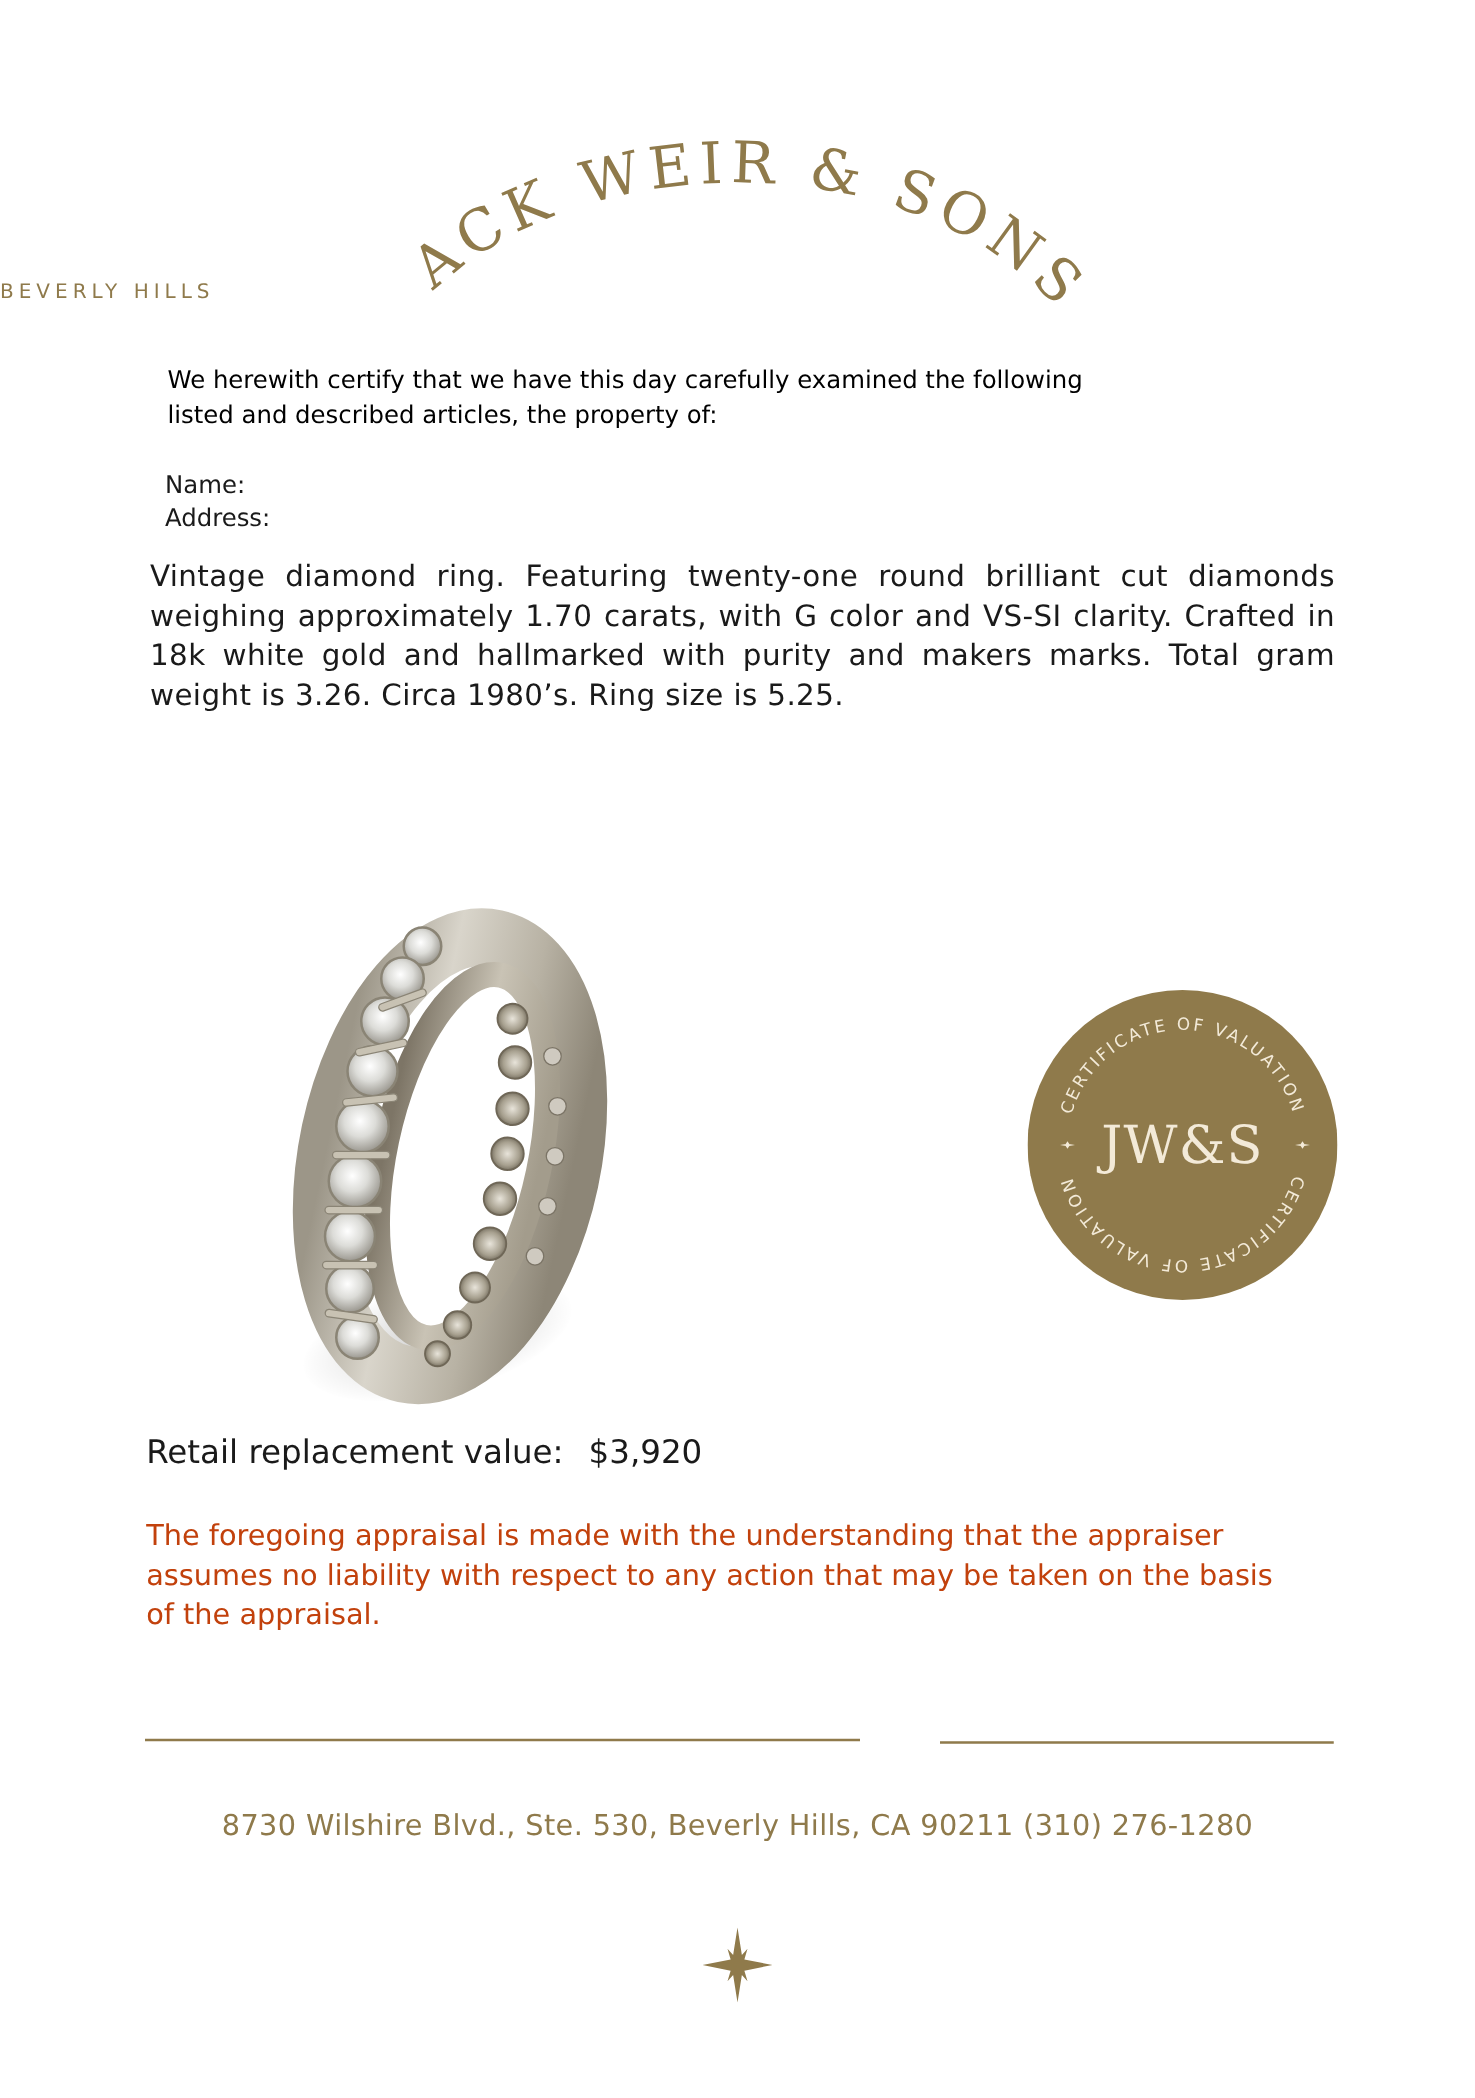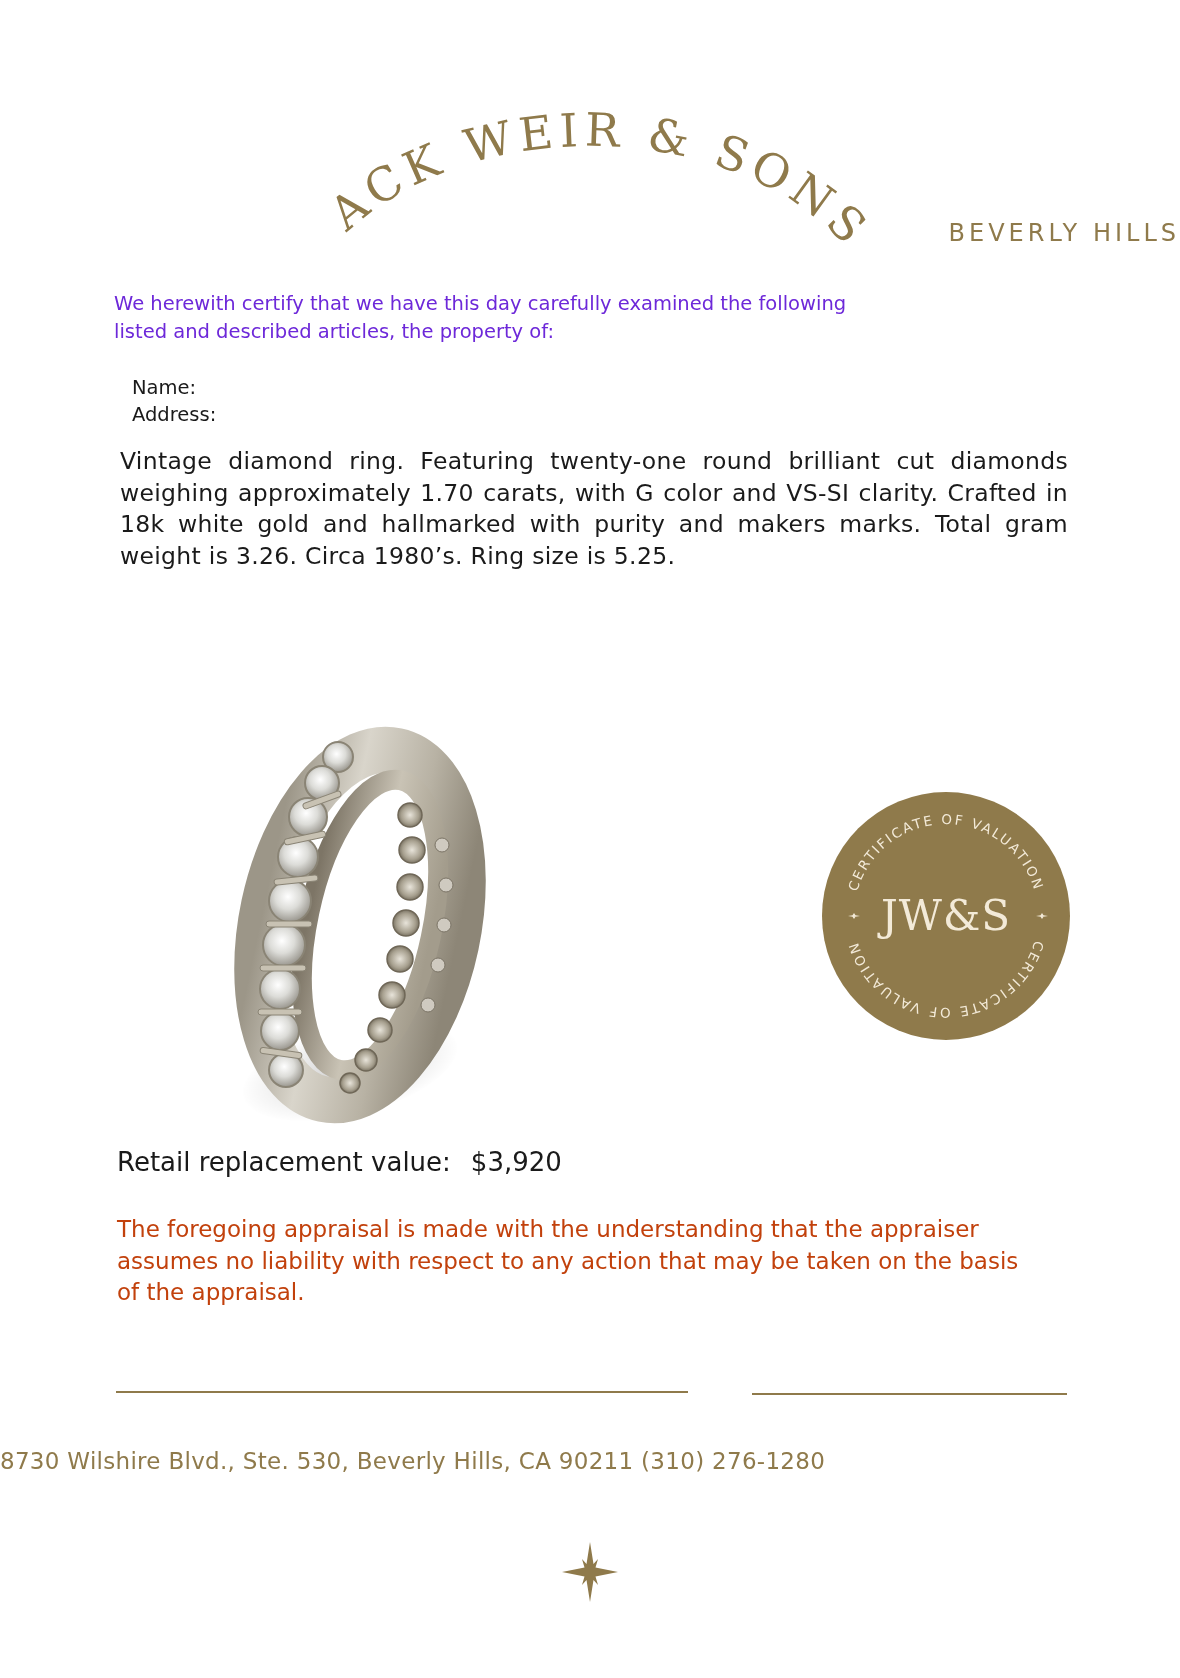--- a/index.html
+++ b/index.html
@@ -29,37 +29,37 @@
       font-size: 46px;
       fill: #8f7a4b;
       letter-spacing: 6px;
       font-weight: normal;
     }
     .logo-sub {
       position: absolute;
       left: 0;
       width: 1180px;
       top: 220px;
-      text-align: right;
+      text-align: left;
       font-family: "DejaVu Sans", "Liberation Sans", sans-serif;
-      font-size: 24px;
+      font-size: 16px;
       letter-spacing: 4px;
       color: #8f7a4b;
       line-height: 26px;
     }
 
     
     .intro {
       position: absolute;
-      left: 114px;
+      left: 134px;
       top: 290px;
       width: 760px;
       font-size: 19.5px;
       line-height: 28px;
-      color: #6d28d9;
+      color: #000000;
     }
     .intro p { margin: 0; }
     .owner {
       position: absolute;
       left: 132px;
       top: 374px;
       font-size: 19.5px;
       line-height: 27px;
     }
     .owner div { margin: 0; }
@@ -134,20 +134,21 @@
       height: 2px;
       background: #8f7a4b;
     }
 
     
     .address {
       position: absolute;
       left: 0;
       width: 1180px;
       top: 1446px;
+      text-align: center;
       font-size: 23px;
       line-height: 30px;
       color: #8f7a4b;
       letter-spacing: 0.3px;
     }
     .star {
       position: absolute;
       left: 560px;
       top: 1542px;
       width: 60px;

